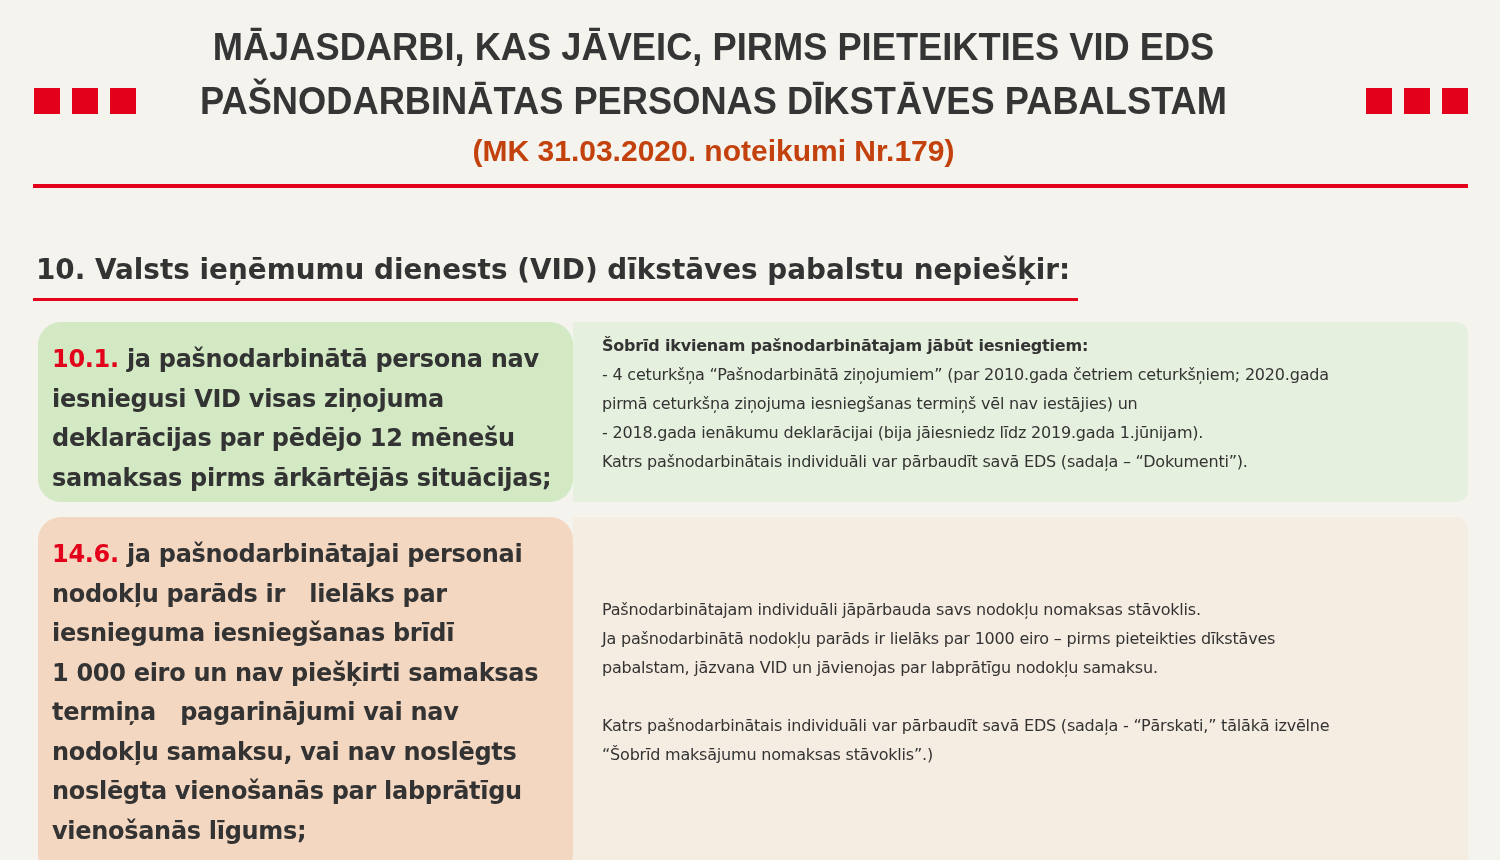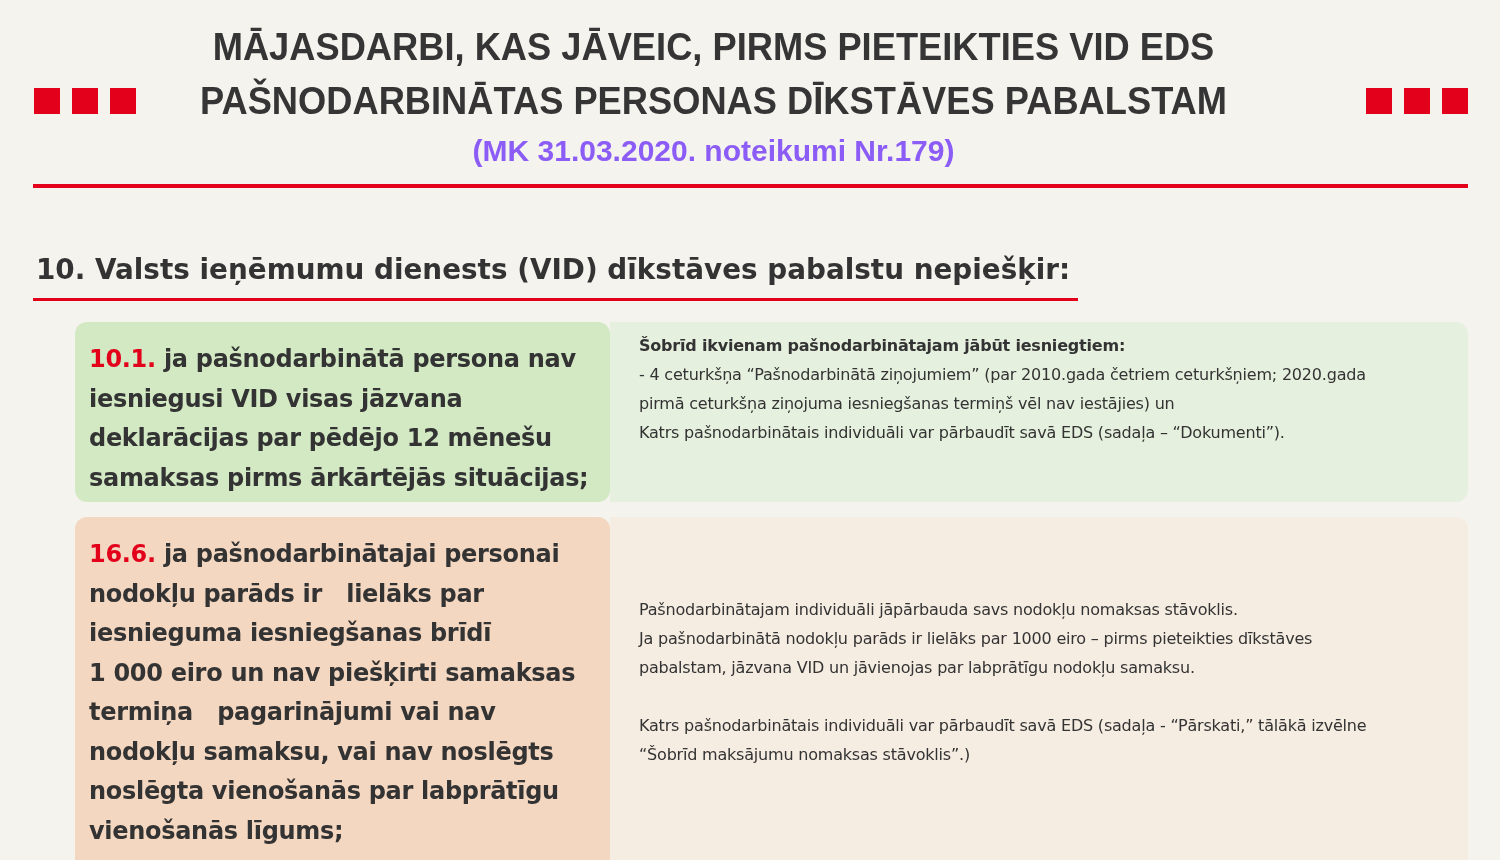--- a/index.html
+++ b/index.html
@@ -35,21 +35,21 @@
       letter-spacing: 0px;
       color: #353535;
       line-height: 54px;
       white-space: nowrap;
       transform: scaleX(0.93);
     }
     .subtitle-line {
       font-family: "Liberation Sans", sans-serif;
       font-weight: bold;
       font-size: 30px;
-      color: #8b5cf6;
+      color: #c2410c;
       line-height: 46px;
       white-space: nowrap;
     }
     .squares {
       position: absolute;
       top: 88px;
       display: flex;
       gap: 12px;
     }
     .squares.left { left: 34px; }
@@ -92,25 +92,24 @@
     .row {
       position: absolute;
       left: 38px;
       width: 1430px;
       display: flex;
     }
     .row.r1 { top: 322px; height: 180px; }
     .row.r2 { top: 517px; height: 360px; }
     .cell-left {
       width: 535px;
-      border-radius: 12px;
+      border-radius: 23px;
       padding: 18px 14px 0 14px;
       box-sizing: border-box;
       flex: none;
-      margin-left: 37px;
     }
     .cell-right {
       flex: 1;
       border-radius: 0 12px 12px 0;
       box-sizing: border-box;
       padding-left: 29px;
       padding-right: 30px;
     }
     .r1 .cell-left { background: #d2e9c4; }
     .r1 .cell-right { background: #e6f0de; padding-top: 9px; }
@@ -159,39 +158,40 @@
   </div>
   <div class="header-rule"></div>
 
   <div class="section-heading">10. Valsts ieņēmumu dienests (VID) dīkstāves pabalstu nepiešķir:</div>
   <div class="section-rule"></div>
 
   <div class="row r1">
     <div class="cell-left">
       <div class="cond-text">
         <div><span class="cond-num">10.1.</span><span> ja pašnodarbinātā persona nav</span></div>
-        <div>iesniegusi VID visas jāzvana</div>
+        <div>iesniegusi VID visas ziņojuma</div>
         <div>deklarācijas par pēdējo 12 mēnešu</div>
         <div>samaksas pirms ārkārtējās situācijas;</div>
       </div>
     </div>
     <div class="cell-right">
       <div class="info-text">
         <div class="info-line bold">Šobrīd ikvienam pašnodarbinātajam jābūt iesniegtiem:</div>
         <div class="info-line"> - 4 ceturkšņa “Pašnodarbinātā ziņojumiem” (par 2010.gada četriem ceturkšņiem; 2020.gada</div>
         <div class="info-line">pirmā ceturkšņa ziņojuma iesniegšanas termiņš vēl nav iestājies) un</div>
+        <div class="info-line">- 2018.gada ienākumu deklarācijai (bija jāiesniedz līdz 2019.gada 1.jūnijam).</div>
         <div class="info-line">Katrs pašnodarbinātais individuāli var pārbaudīt savā EDS (sadaļa – “Dokumenti”).</div>
       </div>
     </div>
   </div>
 
   <div class="row r2">
     <div class="cell-left">
       <div class="cond-text">
-        <div><span class="cond-num">16.6.</span><span> ja pašnodarbinātajai personai</span></div>
+        <div><span class="cond-num">14.6.</span><span> ja pašnodarbinātajai personai</span></div>
         <div style="white-space:pre;">nodokļu parāds ir   lielāks par</div>
         <div>iesnieguma iesniegšanas brīdī</div>
         <div>1 000 eiro un nav piešķirti samaksas</div>
         <div style="white-space:pre;">termiņa   pagarinājumi vai nav</div>
         <div>nodokļu samaksu, vai nav noslēgts</div>
         <div>noslēgta vienošanās par labprātīgu</div>
         <div>vienošanās līgums;</div>
       </div>
     </div>
     <div class="cell-right">

